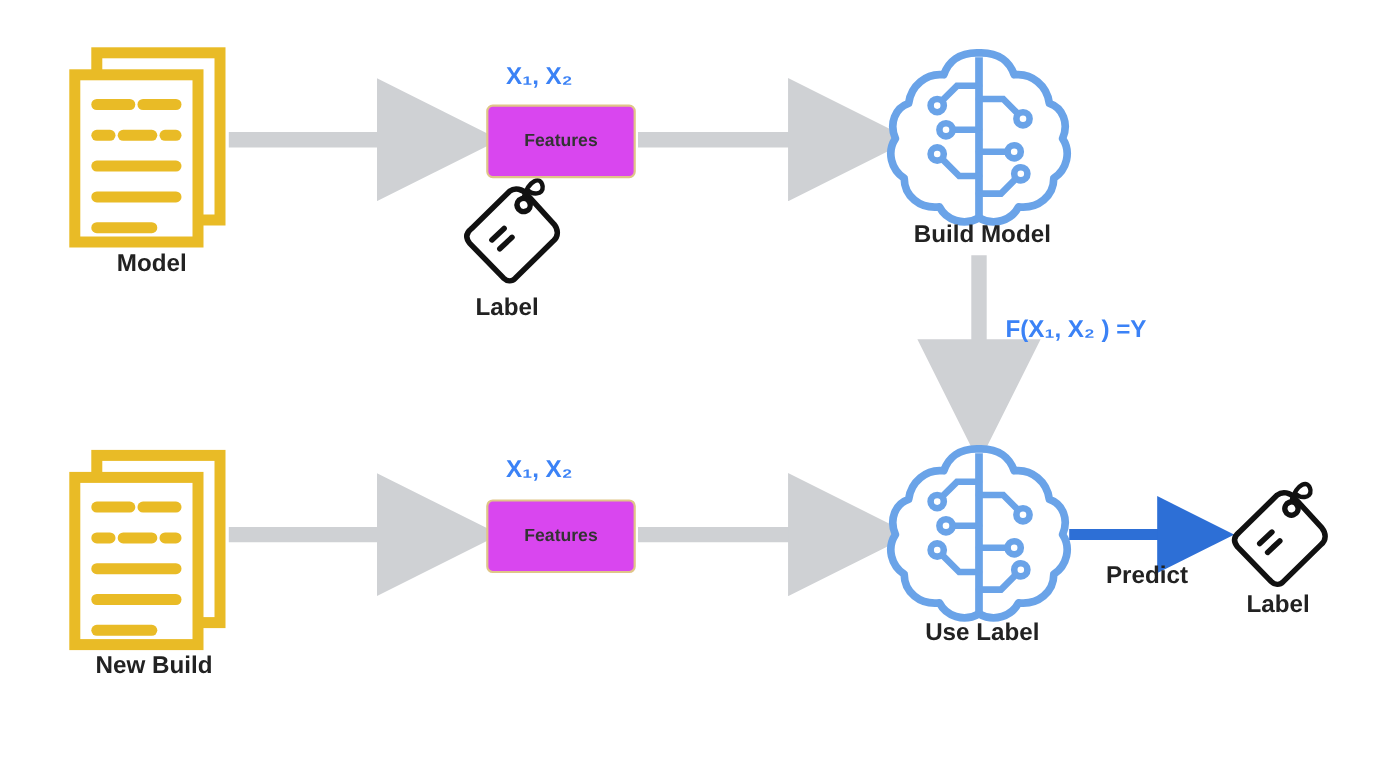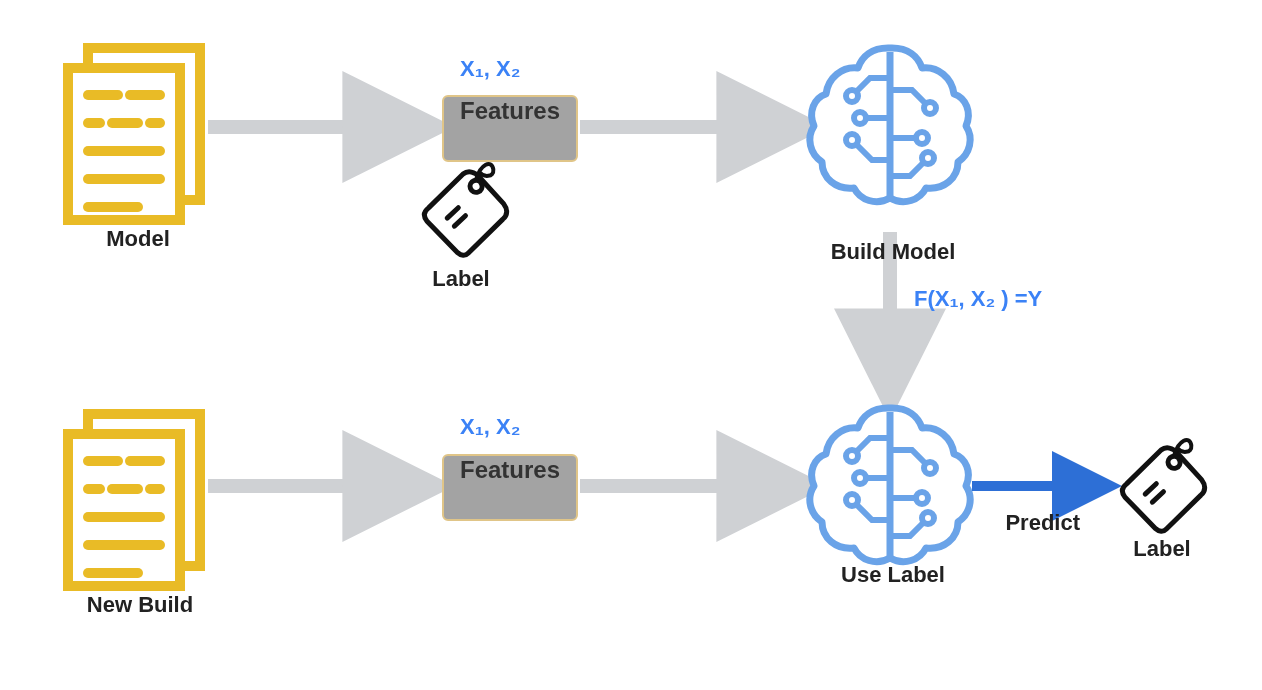--- a/index.html
+++ b/index.html
@@ -16,26 +16,27 @@
     position: absolute;
     font-weight: 700;
     color: #222;
     text-align: center;
     font-size: 22px;
   }
   .features-box {
     position: absolute;
     width: 132px;
     height: 63px;
-    background: #a3a3a3;
+    background: #d946ef;
     border: 2px solid #e0c588;
     border-radius: 6px;
     display: flex;
+    align-items: center;
     justify-content: center;
-    font-size: 24px;
+    font-size: 16px;
     font-weight: 700;
     color: #333;
   }
   .formula {
     position: absolute;
     font-size: 22px;
     font-weight: 600;
     color: #3b82f6;
   }
   svg.canvas {
@@ -164,21 +165,21 @@
 <div class="node-label" style="left:88px; top:226px; width:100px;">Model</div>
 
 <div class="formula" style="left:460px; top:56px;">X₁, X₂</div>
 
 <div class="features-box" style="left:442px; top:95px;">
   <span>Features</span>
 </div>
 
 <div class="node-label" style="left:416px; top:266px; width:90px;">Label</div>
 
-<div class="node-label" style="left:808px; top:200px; width:170px;margin-top:39px;">Build Model</div>
+<div class="node-label" style="left:808px; top:200px; width:170px;">Build Model</div>
 
 <div class="formula" style="left:914px; top:286px;">F(X₁, X₂ ) =Y</div>
 
 <div class="node-label" style="left:70px; top:592px; width:140px;">New Build</div>
 
 <div class="formula" style="left:460px; top:414px;">X₁, X₂</div>
 
 <div class="features-box" style="left:442px; top:454px;">
   <span>Features</span>
 </div>

